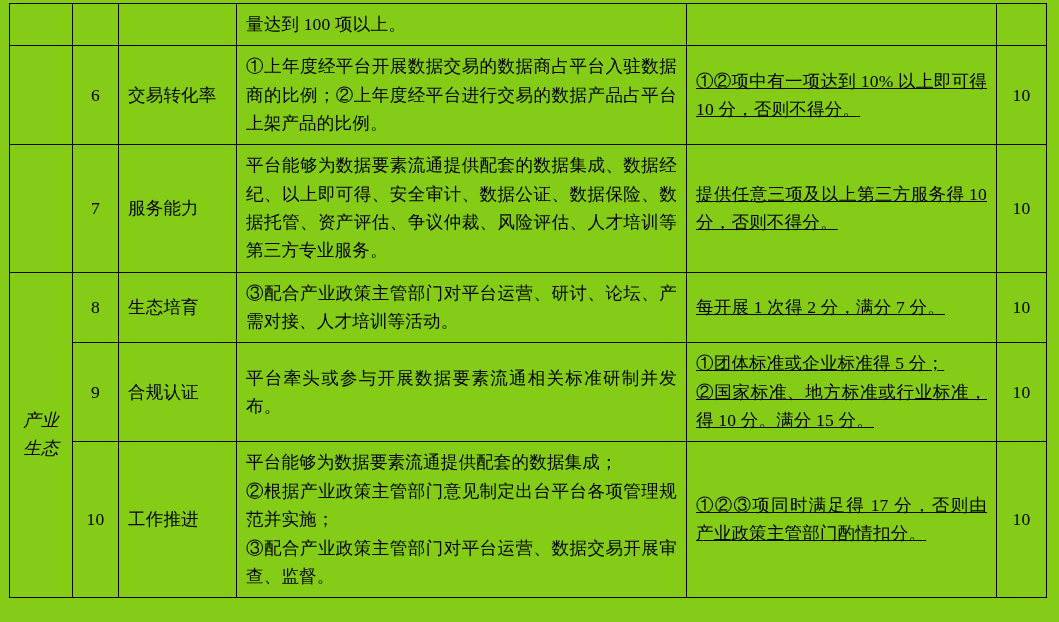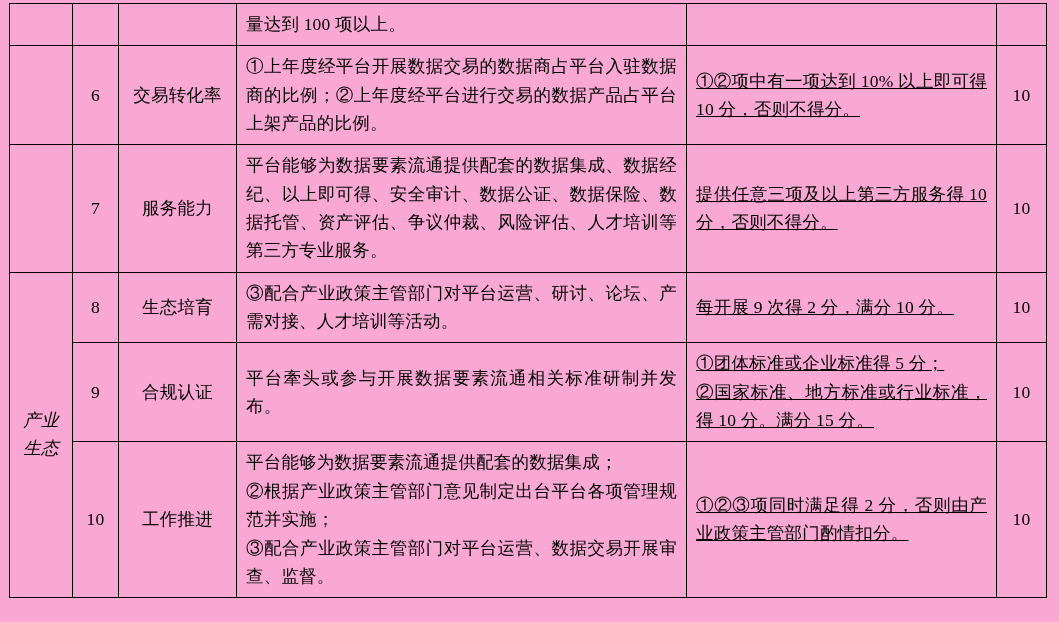--- a/index.html
+++ b/index.html
@@ -9,21 +9,21 @@
   }
   body {
     font-family: "Liberation Serif", "DejaVu Serif", serif;
     color: #000000;
   }
   .page {
     position: relative;
     width: 1059px;
     height: 622px;
     overflow: hidden;
-    background: #f9a8d4;
+    background: #84cc16;
   }
   table.scoring-table {
     border-collapse: collapse;
     table-layout: fixed;
     width: 1037px;
     margin-left: 9px;
     margin-top: 3px;
   }
   table.scoring-table td {
     border: 1px solid #000000;
@@ -46,21 +46,21 @@
     line-height: 1.45;
     padding: 0 2px;
     font-style: italic;
   }
   td.no-cell {
     text-align: center;
     font-size: 17.5px;
     padding: 0 1px;
   }
   td.name-cell {
-    text-align: center;
+    text-align: left;
     font-size: 17.5px;
     line-height: 1.5;
     padding: 0 4px;
   }
   td.desc-cell {
     text-align: justify;
     text-justify: inter-ideograph;
   }
   td.score-cell {
     text-align: justify;
@@ -129,21 +129,21 @@
       <tr>
         <td class="group-cell" rowspan="3">
           <span class="line">产业生态</span>
         </td>
         <td class="no-cell">8</td>
         <td class="name-cell">生态培育</td>
         <td class="desc-cell">
           <span class="line">③配合产业政策主管部门对平台运营、研讨、论坛、产需对接、人才培训等活动。</span>
         </td>
         <td class="score-cell">
-          <span class="line">每开展 9 次得 2 分，满分 10 分。</span>
+          <span class="line">每开展 1 次得 2 分，满分 7 分。</span>
         </td>
         <td class="pts-cell">10</td>
       </tr>
 
       <tr>
         <td class="no-cell">9</td>
         <td class="name-cell">合规认证</td>
         <td class="desc-cell">
           <span class="line">平台牽头或参与开展数据要素流通相关标准研制并发布。</span>
         </td>
@@ -156,19 +156,19 @@
 
       <tr>
         <td class="no-cell">10</td>
         <td class="name-cell">工作推进</td>
         <td class="desc-cell">
           <span class="line">平台能够为数据要素流通提供配套的数据集成；</span>
           <span class="line">②根据产业政策主管部门意见制定出台平台各项管理规范并实施；</span>
           <span class="line">③配合产业政策主管部门对平台运营、数据交易开展审查、监督。</span>
         </td>
         <td class="score-cell">
-          <span class="line">①②③项同时满足得 2 分，否则由产业政策主管部门酌情扣分。</span>
+          <span class="line">①②③项同时满足得 17 分，否则由产业政策主管部门酌情扣分。</span>
         </td>
         <td class="pts-cell">10</td>
       </tr>
     </tbody>
   </table>
 </div>
 
 </body></html>

